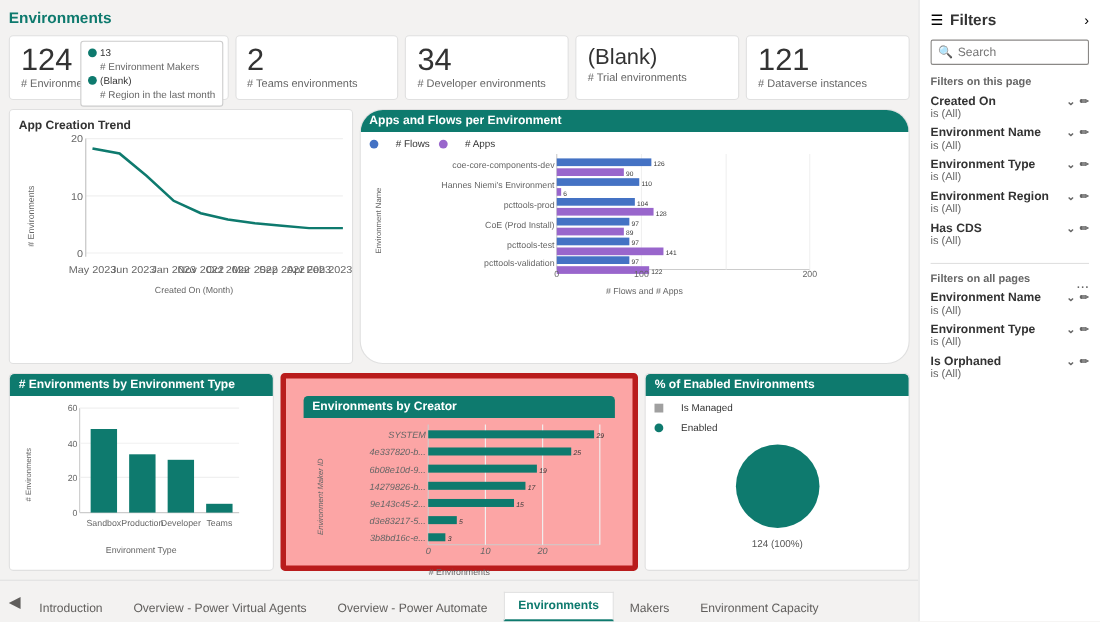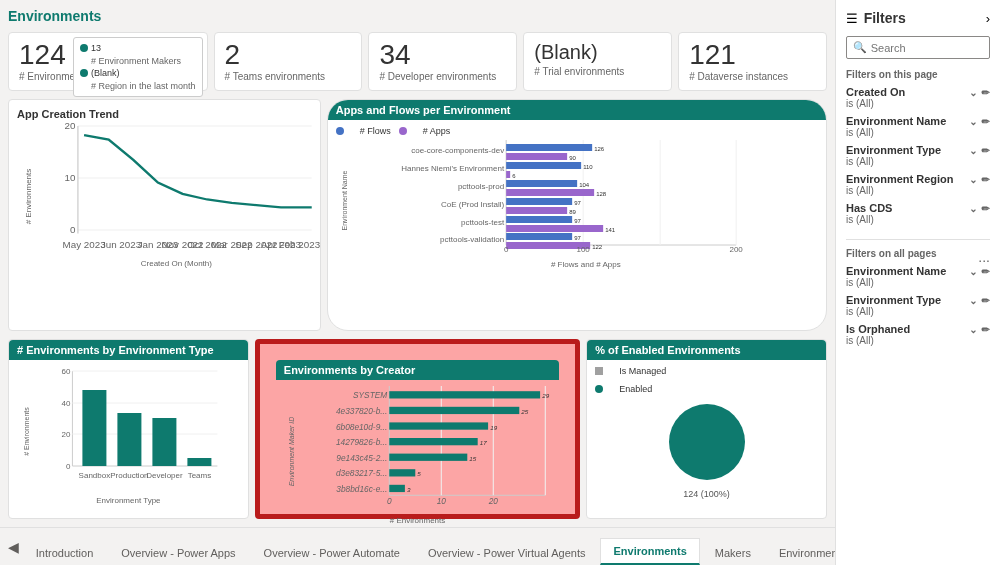--- a/index.html
+++ b/index.html
@@ -6,21 +6,21 @@
     body { font-family: 'Segoe UI', Arial, sans-serif; background: #f3f2f1; font-size: 12px; overflow: hidden; }
 
     .main-container { display: flex; height: 565px; }
 
     
     .content-area { flex: 1; display: flex; flex-direction: column; overflow: hidden; padding: 8px; }
 
     .page-title { color: #0e7a6e; font-size: 14px; font-weight: 600; margin-bottom: 8px; }
 
     
-    .stats-row { display: flex; gap: 6px; margin-bottom: 8px; justify-content: center; }
+    .stats-row { display: flex; gap: 6px; margin-bottom: 8px; }
     .stat-card { background: white; border: 1px solid #e0e0e0; border-radius: 4px; padding: 8px 10px; flex: 1; position: relative; }
     .stat-number { font-size: 28px; font-weight: 300; color: #333; line-height: 1; }
     .stat-label { font-size: 10px; color: #666; margin-top: 2px; }
     .stat-card.wide { flex: 1.4; }
     .stat-card .tooltip-box { position: absolute; top: 4px; right: 4px; background: white; border: 1px solid #ccc; border-radius: 3px; padding: 4px 6px; font-size: 9px; color: #333; line-height: 1.4; z-index: 5; }
     .tooltip-box .tip-line { display: flex; align-items: center; gap: 3px; }
     .tip-dot { width: 8px; height: 8px; background: #0e7a6e; border-radius: 50%; flex-shrink: 0; }
     .blank-stat { font-size: 20px; font-weight: 300; color: #333; }
 
     
@@ -359,23 +359,22 @@
             </svg>
             <div style="font-size:9px;color:#555;margin-top:2px;">124 (100%)</div>
           </div>
         </div>
       </div>
     </div>
 
     <div style="background:#f3f2f1;border-top:1px solid #e0e0e0;display:flex;align-items:flex-end;padding:0 4px;height:38px;flex-shrink:0;">
       <button class="tab-nav-btn">◀</button>
       <div class="tab">Introduction</div>
-      <div class="tab">Overview - Power Apps</div>
+      <div class="tab">Overview - Power Virtual Agents</div>
       <div class="tab">Overview - Power Automate</div>
-      <div class="tab">Overview - Power Virtual Agents</div>
       <div class="tab active">Environments</div>
       <div class="tab">Makers</div>
       <div class="tab">Environment Capacity</div>
 
     </div>
   </div>
 
   <div class="sidebar">
     <div class="sidebar-header">
       <div style="display:flex;align-items:center;gap:6px;">

